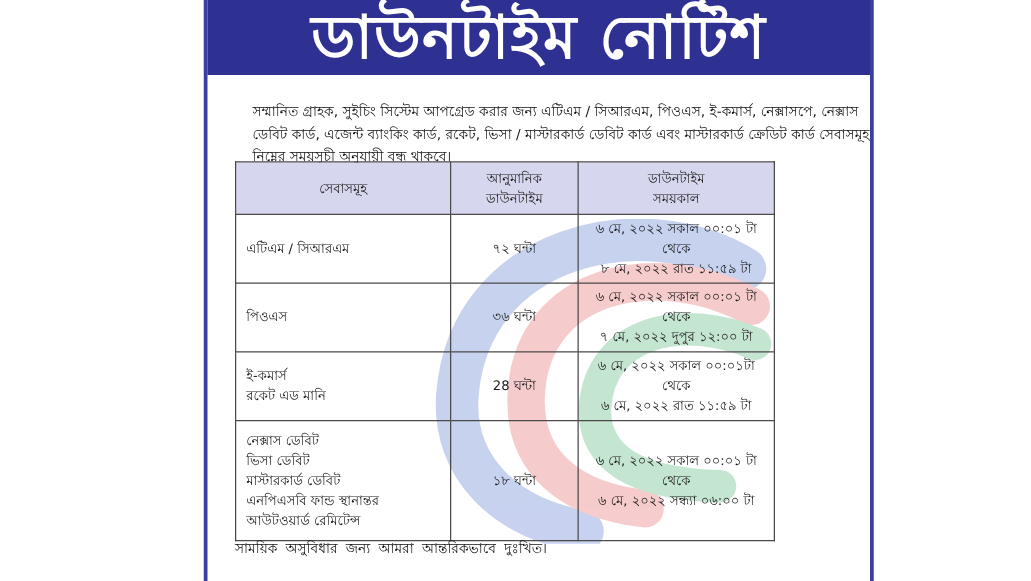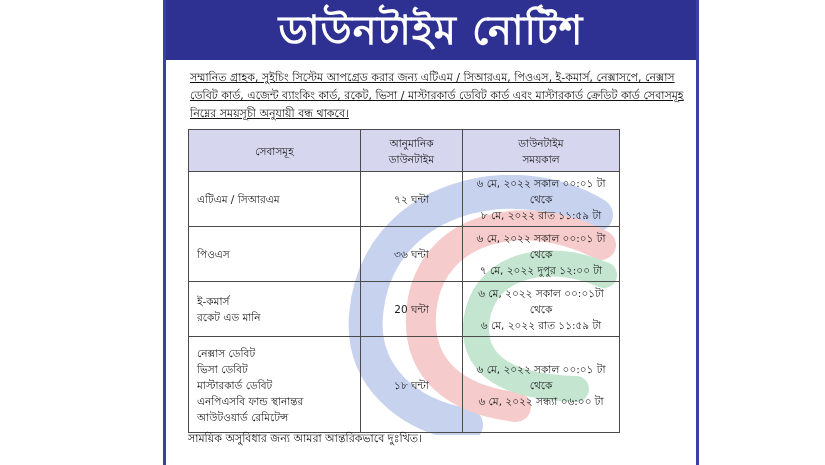--- a/index.html
+++ b/index.html
@@ -10,21 +10,21 @@
     .notice {
       position: absolute; left: 163px; top: 0; width: 530px; height: 465px;
       border-left: 3px solid #3b3fa0; border-right: 3px solid #3b3fa0;
       box-sizing: content-box; background: #fff;
     }
     .banner {
       position: absolute; left: 0; top: 0; right: 0; height: 60px;
       background: #2e3192; display: flex; align-items: center; justify-content: center;
     }
     .banner-title {
-      color: #ffffff; font-size: 40px; font-weight: bold; letter-spacing: 1px;
+      color: #ffffff; font-size: 48px; font-weight: bold; letter-spacing: 1px;
       font-family: "DejaVu Sans", sans-serif; line-height: 1;
     }
     .intro {
       position: absolute; left: 20px; top: 65px; width: 495px;
       font-size: 11px; line-height: 18px; color: #111;
     }
     .watermark {
       position: absolute; left: 180px; top: 175px; width: 280px; height: 260px;
       opacity: 0.28; pointer-events: none;
     }
@@ -37,33 +37,33 @@
     }
     table.sched th {
       background: #d6d6ee; font-weight: normal; text-align: center; height: 35px;
     }
     table.sched th.col-service { width: 155px; }
     table.sched th.col-duration { width: 85px; }
     td.service { text-align: left; }
     td.duration { text-align: center; }
     td.window { text-align: center; }
     .footer-note {
-      position: absolute; left: 22px; top: 430px; font-size: 11px; color: #111;
+      position: absolute; left: 22px; top: 430px; font-size: 11px; color: #111; font-family: Liberation Mono, monospace;
     }
     .line { display: block; }
   </style>
 </head>
 <body>
 
 <div class="notice">
   <div class="banner">
     <span class="banner-title">ডাউনটাইম নোটিশ</span>
   </div>
 
-  <p class="intro" style="margin:4px;text-decoration:underline;">সম্মানিত গ্রাহক, সুইচিং সিস্টেম আপগ্রেড করার জন্য এটিএম / সিআরএম, পিওএস, ই-কমার্স, নেক্সাসপে, নেক্সাস ডেবিট কার্ড, এজেন্ট ব্যাংকিং কার্ড, রকেট, ভিসা / মাস্টারকার্ড ডেবিট কার্ড এবং মাস্টারকার্ড ক্রেডিট কার্ড সেবাসমূহ নিম্নের সময়সূচী অনুযায়ী বন্ধ থাকবে।</p>
+  <p class="intro" style="margin:16px;">সম্মানিত গ্রাহক, সুইচিং সিস্টেম আপগ্রেড করার জন্য এটিএম / সিআরএম, পিওএস, ই-কমার্স, নেক্সাসপে, নেক্সাস ডেবিট কার্ড, এজেন্ট ব্যাংকিং কার্ড, রকেট, ভিসা / মাস্টারকার্ড ডেবিট কার্ড এবং মাস্টারকার্ড ক্রেডিট কার্ড সেবাসমূহ নিম্নের সময়সূচী অনুযায়ী বন্ধ থাকবে।</p>
 
   <svg class="watermark" viewBox="0 0 280 260">
     <path d="M250 40 C 170 -10, 30 20, 20 140 C 15 200, 60 240, 120 250" fill="none" stroke="#3a5fc8" stroke-width="34" stroke-linecap="round"></path>
     <path d="M255 70 C 180 30, 80 50, 75 140 C 72 195, 110 225, 170 232" fill="none" stroke="#e04848" stroke-width="30" stroke-linecap="round"></path>
     <path d="M258 100 C 200 75, 135 90, 130 150 C 128 190, 160 212, 230 214" fill="none" stroke="#2fa35a" stroke-width="26" stroke-linecap="round"></path>
   </svg>
 
   <table class="sched">
     <thead>
       <tr>
@@ -99,21 +99,21 @@
         <td class="window">
           <span class="line">৬ মে, ২০২২ সকাল ০০:০১ টা থেকে</span>
           <span class="line">৭ মে, ২০২২ দুপুর ১২:০০ টা</span>
         </td>
       </tr>
       <tr style="height:38px;margin-top:36px;">
         <td class="service">
           <span class="line">ই-কমার্স</span>
           <span class="line">রকেট এড মানি</span>
         </td>
-        <td class="duration">20 ঘন্টা</td>
+        <td class="duration">28 ঘন্টা</td>
         <td class="window">
           <span class="line">৬ মে, ২০২২ সকাল ০০:০১টা থেকে</span>
           <span class="line">৬ মে, ২০২২ রাত ১১:৫৯ টা</span>
         </td>
       </tr>
       <tr style="height:96px;padding-left:39px;">
         <td class="service">
           <span class="line">নেক্সাস ডেবিট</span>
           <span class="line">ভিসা ডেবিট</span>
           <span class="line">মাস্টারকার্ড ডেবিট</span>

